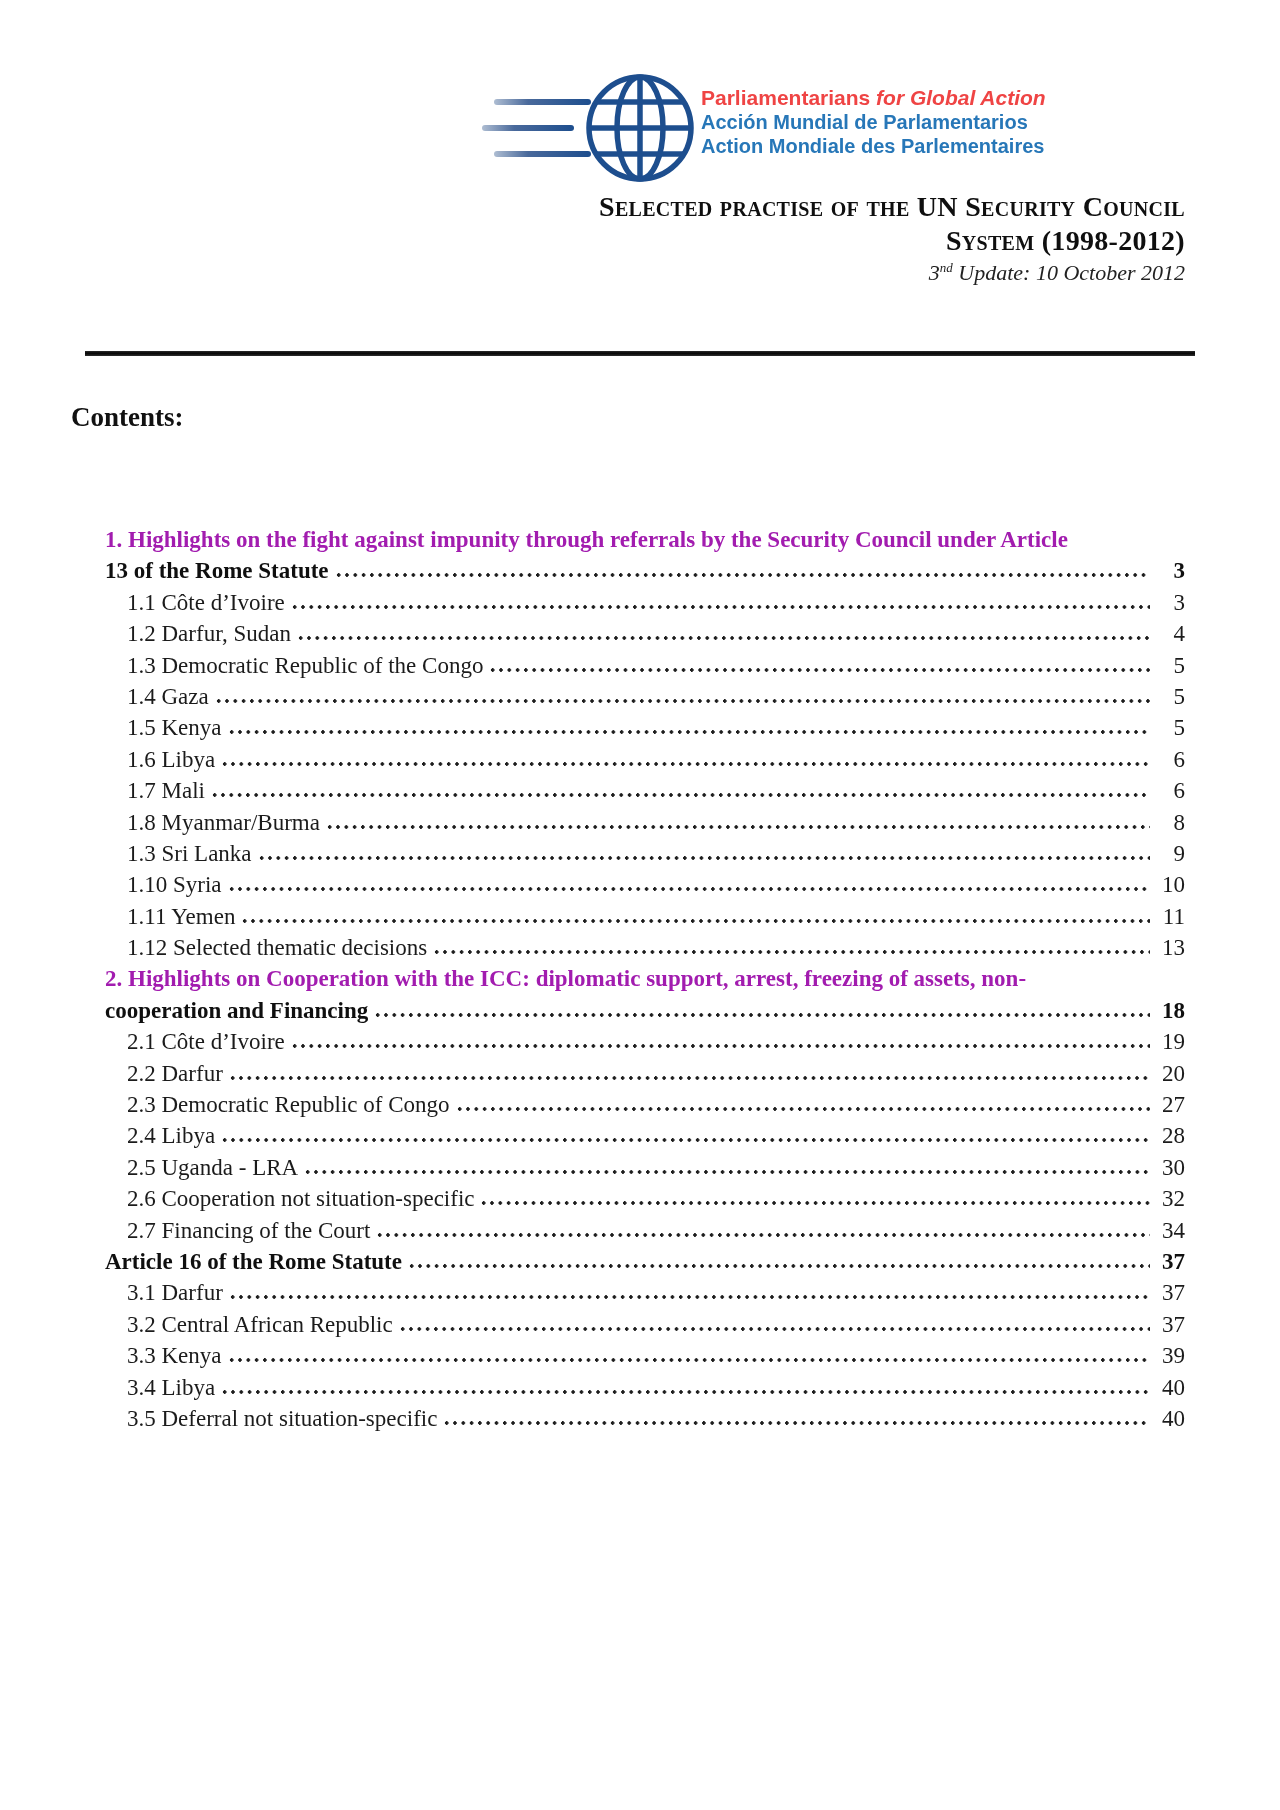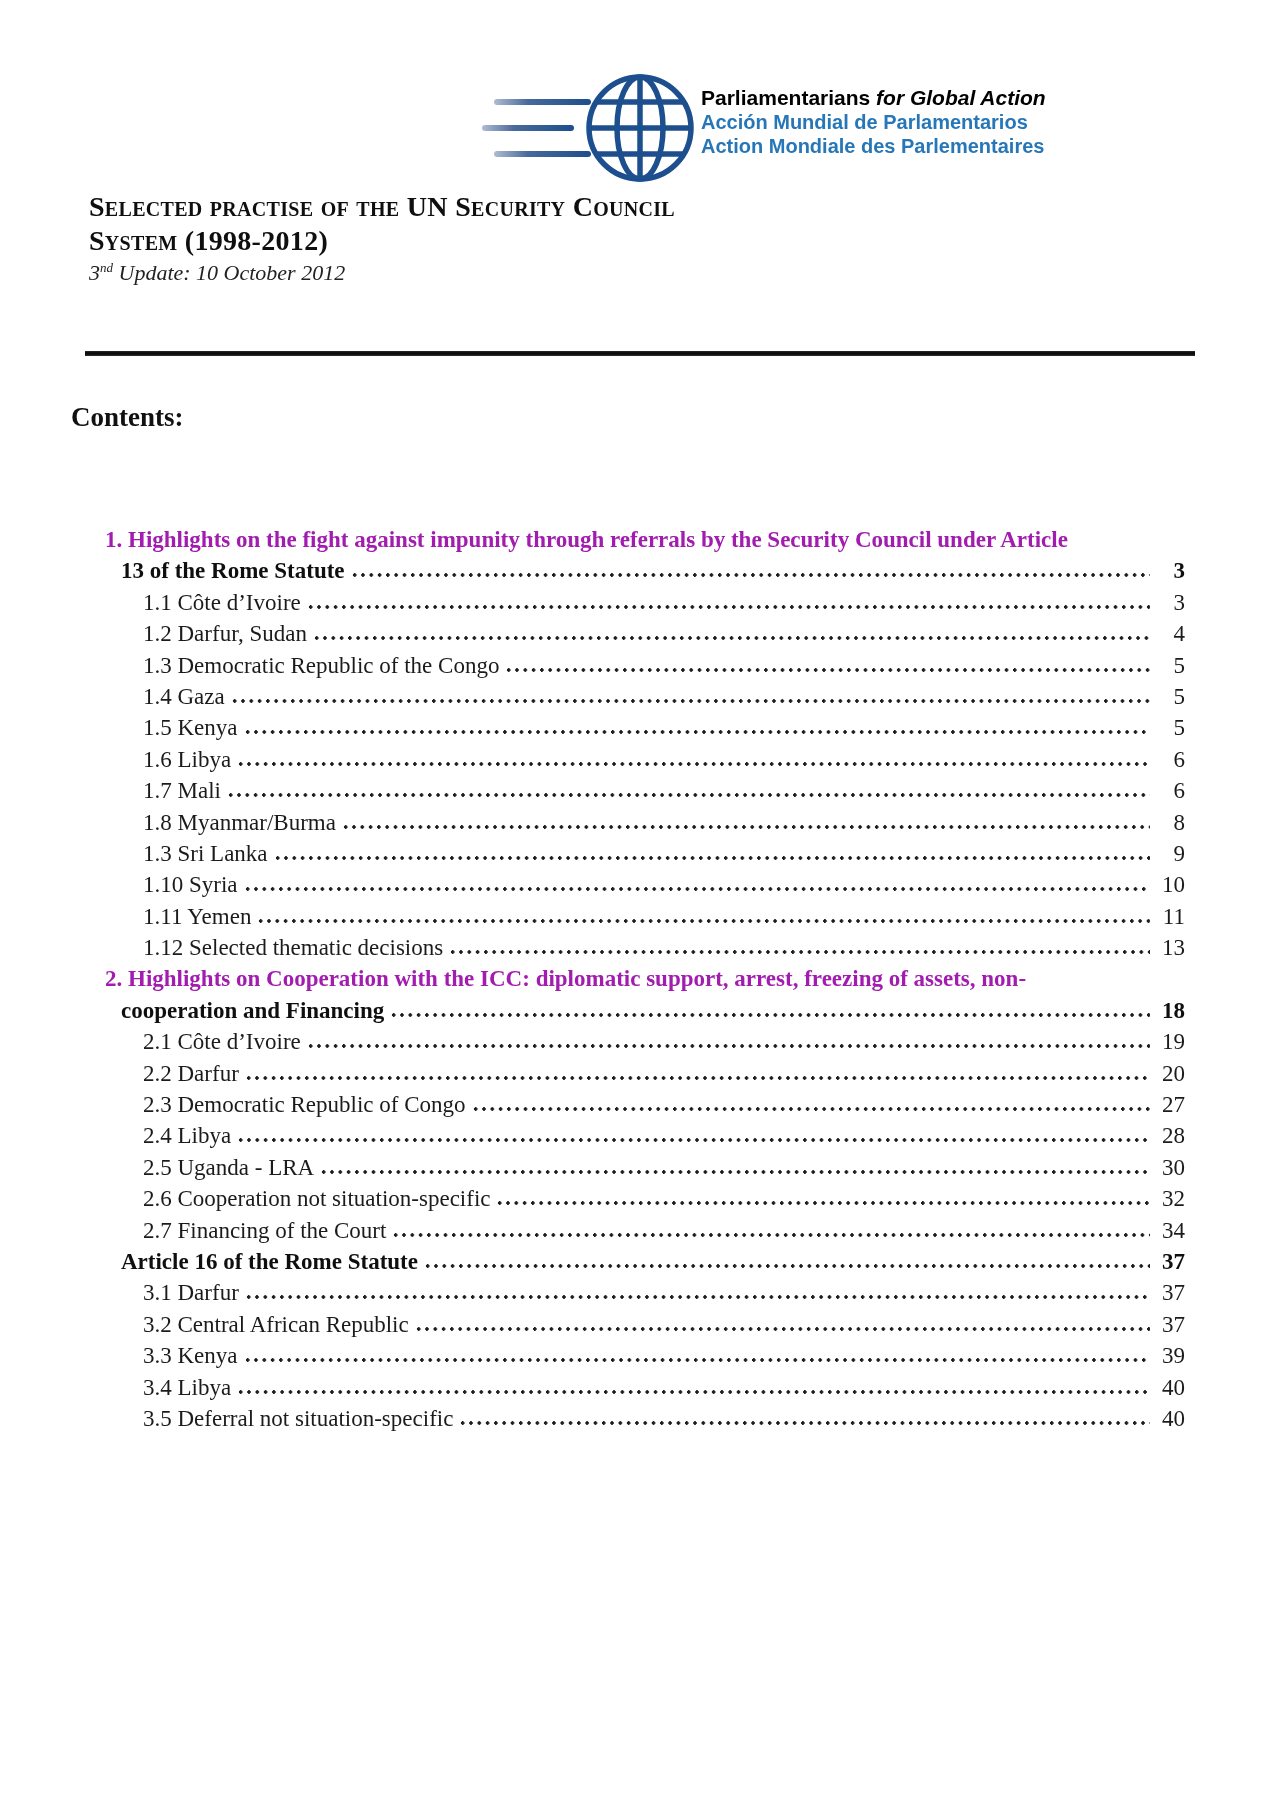--- a/index.html
+++ b/index.html
@@ -8,47 +8,47 @@
     background:#ffffff; color:#1b1b1b;
     font-family:"Liberation Serif", serif;
     overflow:hidden;
   }
   
   .logo-svg { position:absolute; left:482px; top:66px; }
   .logo-text {
     position:absolute; left:701px; top:86px;
     font-family:"Liberation Sans", sans-serif; font-weight:bold; line-height:24px;
   }
-  .logo-l1 { font-size:21px; color:#000000; }
+  .logo-l1 { font-size:21px; color:#ef4444; }
   .logo-l1 .ital { font-style:italic; }
   .logo-l2, .logo-l3 { font-size:20px; color:#2777b8; }
 
   
-  .title-block { position:absolute; left:89px; width:1110px; top:190px; text-align:left; }
+  .title-block { position:absolute; left:75px; width:1110px; top:190px; text-align:right; }
   .title-line {
     font-variant:small-caps; font-weight:bold;
     font-size:28px; line-height:34px; color:#0f0f0f; letter-spacing:0.3px;
   }
   .update-line { font-style:italic; font-size:22px; margin-top:2px; color:#222; }
   .update-line sup { font-size:13px; }
 
   
   .rule { position:absolute; left:85px; width:1110px; top:351px; height:5px;
           background:linear-gradient(#2b2b2b, #050505 45%, #2e2e2e); }
 
   
   .contents-label { position:absolute; left:71px; top:402px; font-size:27px; font-weight:bold; color:#111; }
 
   
   .toc { position:absolute; left:105px; width:1080px; top:527px; font-size:23px; }
   .trow { display:flex; align-items:baseline; height:31.4px; }
   .hline1 { height:31.4px; font-weight:bold; white-space:nowrap; color:#a21caf; }
   .trow.bold { font-weight:bold; color:#0f0f0f; }
   .trow.indent { padding-left:22px; }
-  .lbl { white-space:nowrap;margin-left:16px; }
+  .lbl { white-space:nowrap; }
   .dots {
     flex:1 1 auto; height:6px; margin:0 7px;
     background-image:radial-gradient(circle at 2.6px 3px, #1d1d1d 1.55px, transparent 1.95px);
     background-size:8.3px 6px; background-repeat:repeat-x;
   }
   .pg { min-width:28px; text-align:right; }
 </style>
 </head>
 <body>
 

